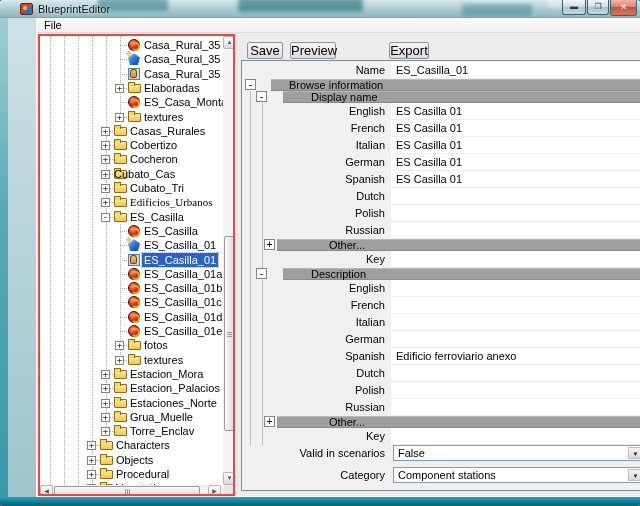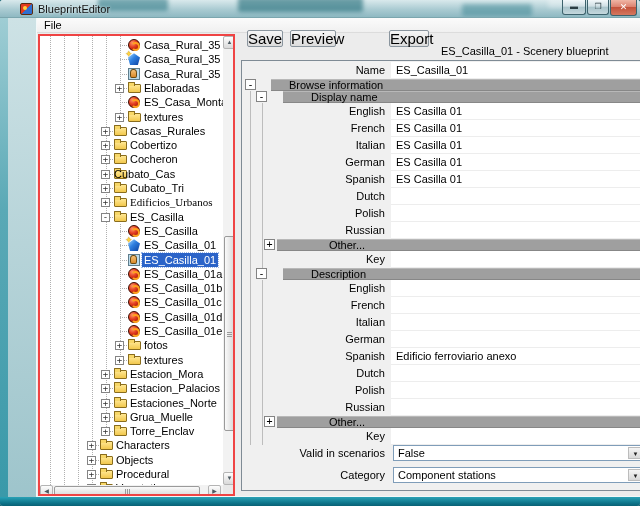--- a/index.html
+++ b/index.html
@@ -94,23 +94,23 @@
   .sb-thumb { position:absolute; background:linear-gradient(90deg,#fafafa,#d8d8d8);
               border:1px solid #9a9a9a; border-radius:2px; }
   .sb-thumb.h { background:linear-gradient(180deg,#fafafa,#d8d8d8); }
   .grip-v { position:absolute; left:2px; right:2px; top:50%; height:5px; margin-top:-2px;
             background:repeating-linear-gradient(180deg,#9a9a9a 0 1px,transparent 1px 2px); }
   .grip-h { position:absolute; top:2px; bottom:2px; left:50%; width:5px; margin-left:-2px;
             background:repeating-linear-gradient(90deg,#9a9a9a 0 1px,transparent 1px 2px); }
   .sb-corner { position:absolute; background:#e8e8e8; }
 
   
-  .toolbar-btn { position:absolute; top:12px; height:17px; text-align:center;
+  .toolbar-btn { position:absolute; top:24px; height:17px; text-align:center;
             background:linear-gradient(180deg,#f6f6f6,#dcdcdc); border:1px solid #8a959e;
-            border-radius:2px; font-size:15px; line-height:15px; }
+            border-radius:2px; font-size:13px; line-height:15px; }
   .tb-save    { left:210px; width:36px; }
   .tb-preview { left:253px; width:46px; }
   .tb-export  { left:352px; width:40px; }
   .bp-header  { position:absolute; left:404px; top:27px; font-size:11px; color:#000; }
 
   
   .grid { position:absolute; left:204px; top:42px; width:422px; height:431px;
           background:#f0f0f0; border:1px solid #7f8b95; overflow:hidden; }
   .grid-rows { position:absolute; left:1px; top:1px; width:404px; }
   .gguide { position:absolute; width:0; border-left:1px solid #bdbdbd; }
@@ -453,21 +453,20 @@
         <div class="sb-btn" style="left:168px; top:0; width:13px; height:13px;">
             <span class="g">▶</span>
           </div>
       </div>
       <div class="sb-corner" style="left:183px; top:449px; width:13px; height:13px;"></div>
     </div>
 
     <div class="toolbar-btn tb-save">Save</div>
     <div class="toolbar-btn tb-preview">Preview</div>
     <div class="toolbar-btn tb-export">Export</div>
-    <div class="bp-header">ES_Casilla_01 - Scenery blueprint</div>
 
     <div class="grid">
       <div class="grid-rows" id="grid-rows">
           <div class="grow">
             <span class="glabel">Name</span>
             <div class="gvalue">ES_Casilla_01</div>
           </div>
           <div class="gbar lvl0">
             <span class="gexp">-</span>
             <div class="bar">Browse information</div>

